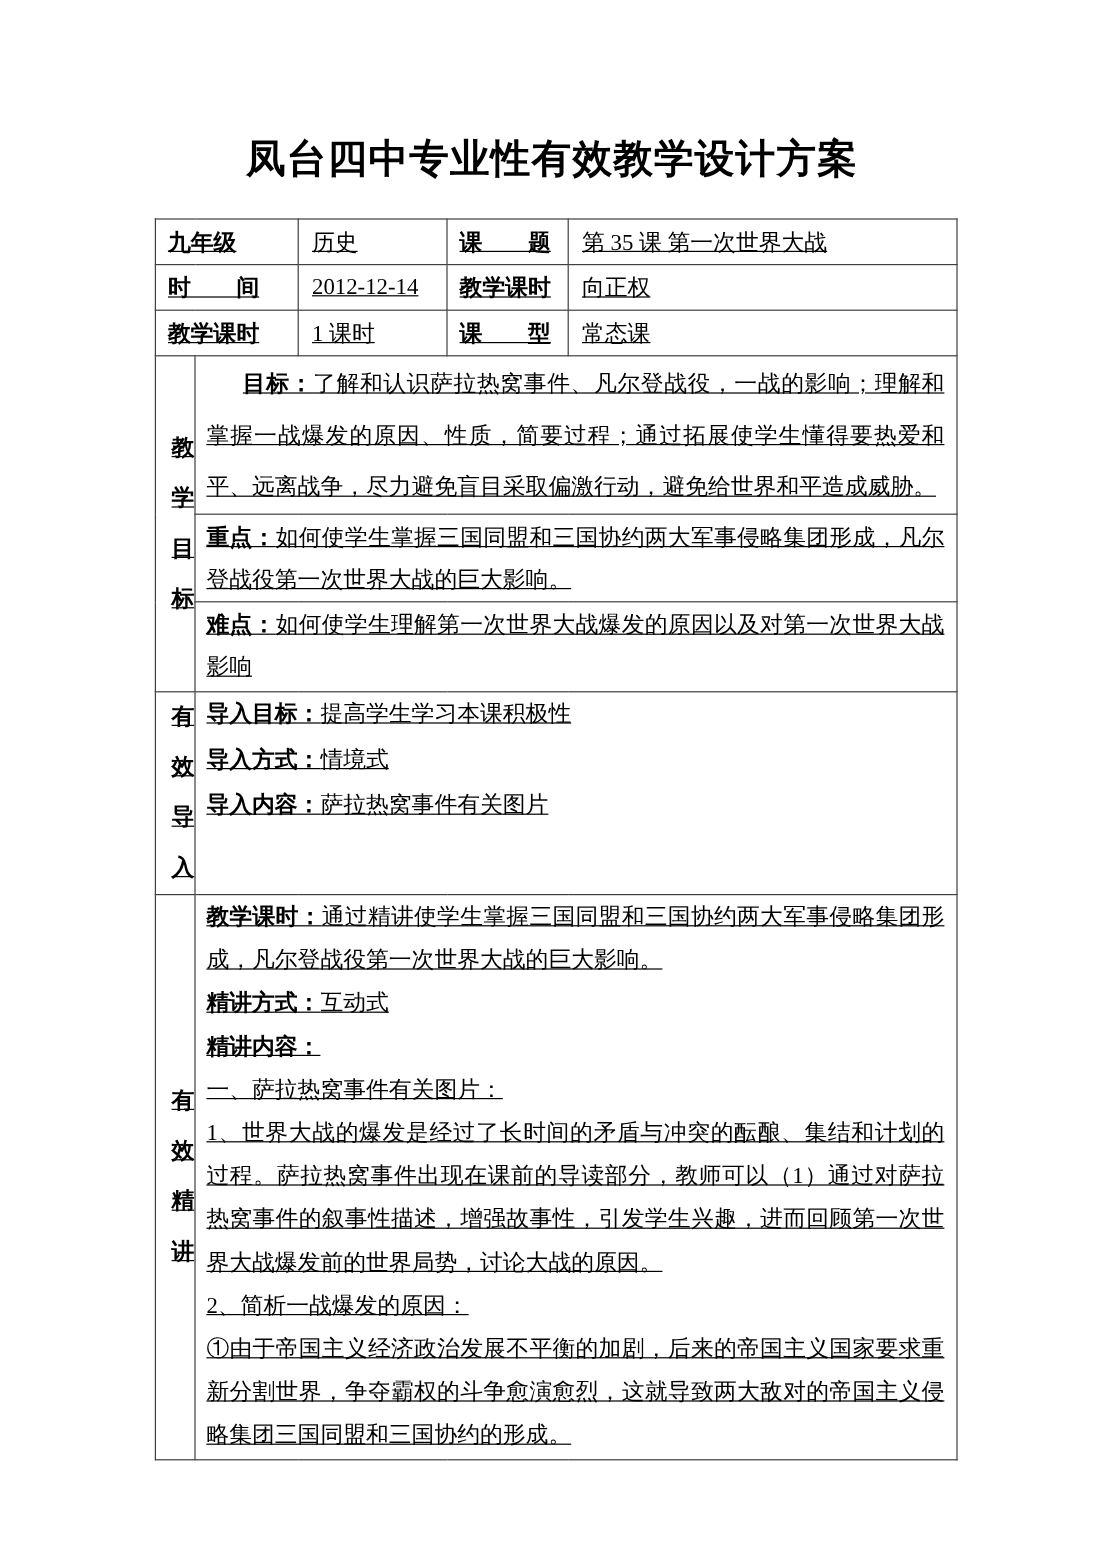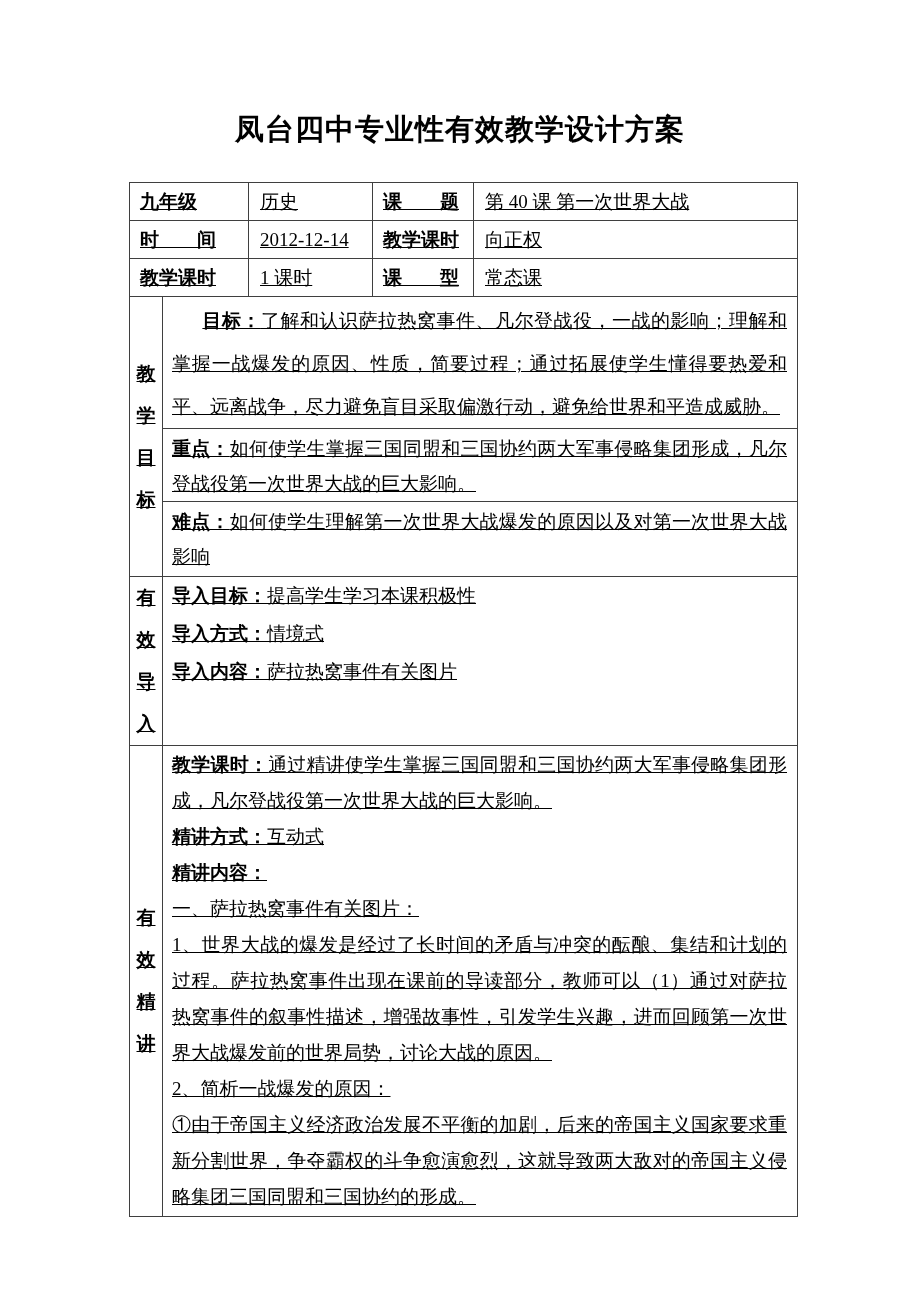--- a/index.html
+++ b/index.html
@@ -14,21 +14,21 @@
   }
   .doc-title {
     position: absolute;
     top: 110px;
     left: 0;
     width: 100%;
     margin: 0;
     text-align: center;
     font-family: "Liberation Sans", "DejaVu Sans", sans-serif;
     font-weight: bold;
-    font-size: 29px;
+    font-size: 33px;
     letter-spacing: 1px;
   }
   table.doc-table {
     position: absolute;
     left: 129px;
     top: 182px;
     width: 668px;
     border-collapse: collapse;
     table-layout: fixed;
     font-size: 19px;
@@ -44,21 +44,21 @@
     font-weight: bold;
     padding: 0 4px 0 10px;
     vertical-align: middle;
   }
   td.value-cell {
     padding: 0 4px 0 11px;
     vertical-align: middle;
     margin-top: 12px;
   }
   td.side-cell {
-    text-align: center;
+    text-align: right;
     vertical-align: middle;
     font-family: "Liberation Sans", "DejaVu Sans", sans-serif;
     font-weight: bold;
     font-size: 19px;
     line-height: 42px;
     padding: 0;
     word-break: break-all;
   }
   td.content-cell {
     vertical-align: top;
@@ -90,21 +90,21 @@
         <col style="width:124px">
         <col style="width:101px">
         <col style="width:324px">
     </colgroup>
 
     <tbody>
         <tr class="hdr-row">
       <td colspan="2" class="label-cell">九年级</td>
       <td class="value-cell">历史</td>
       <td class="label-cell">课　　题</td>
-      <td class="value-cell">第 40 课 第一次世界大战</td>
+      <td class="value-cell">第 35 课 第一次世界大战</td>
     </tr>
 
     <tr class="hdr-row">
       <td colspan="2" class="label-cell">时　　间</td>
       <td class="value-cell">2012-12-14</td>
       <td class="label-cell">教学课时</td>
       <td class="value-cell">向正权</td>
     </tr>
 
     <tr class="hdr-row">

